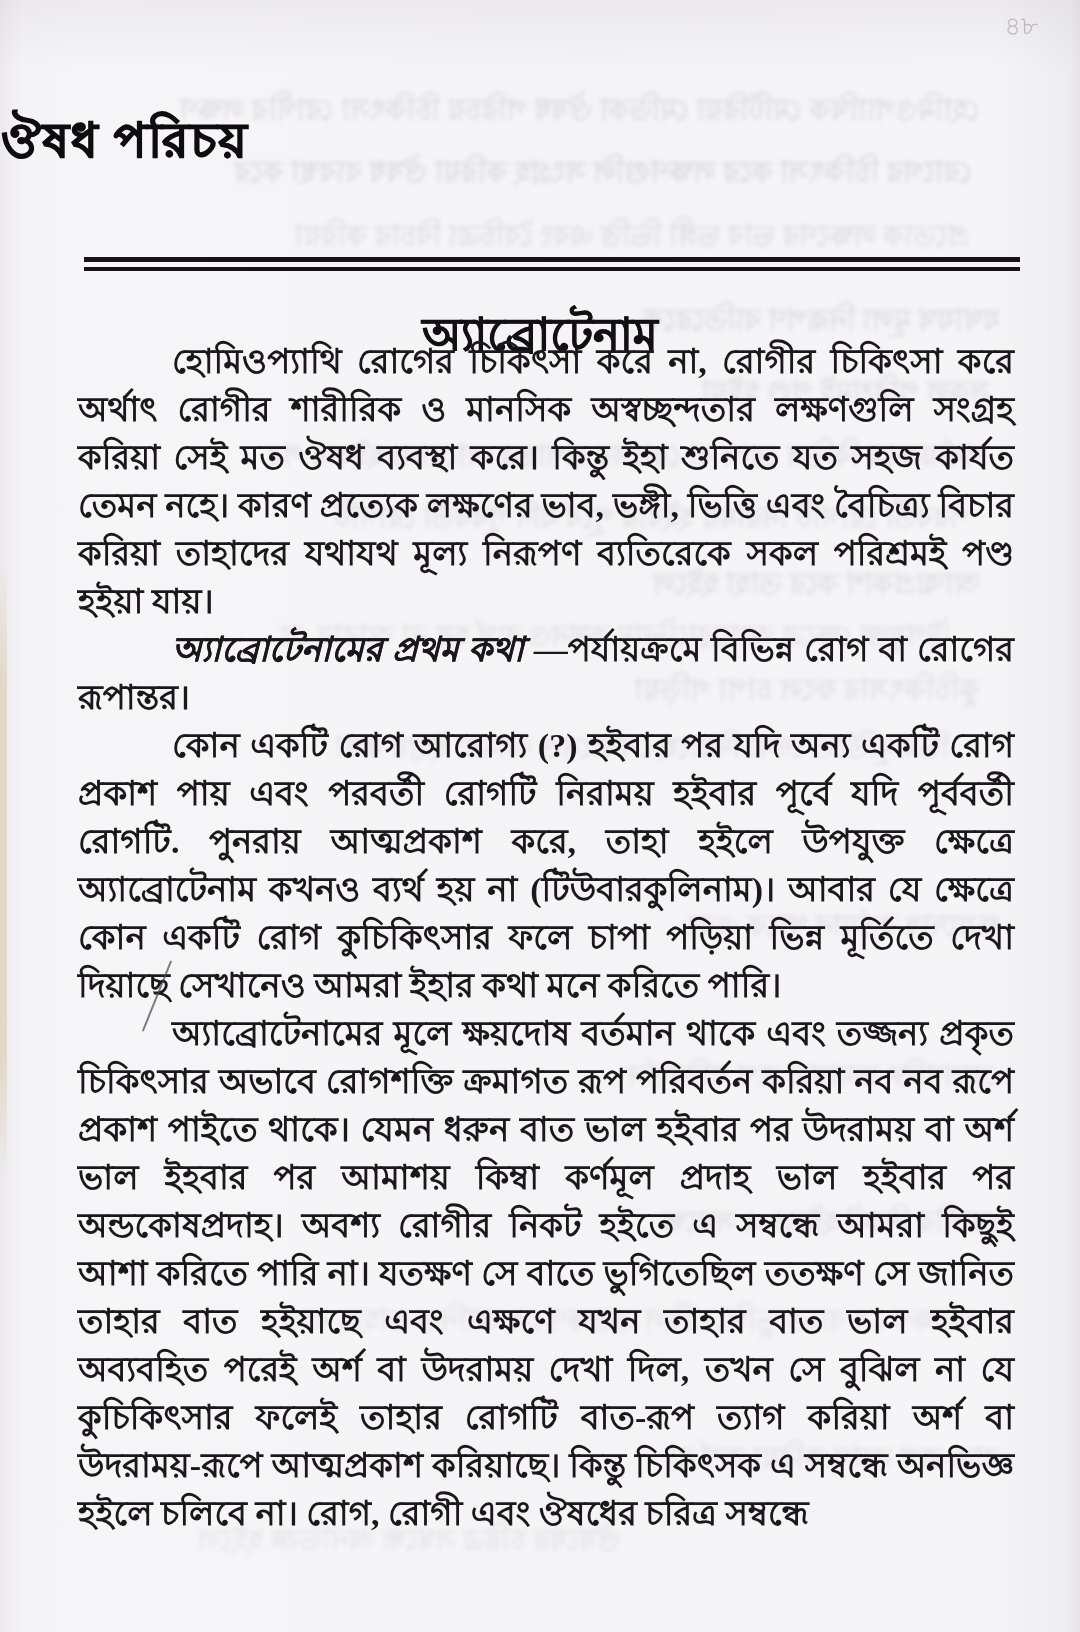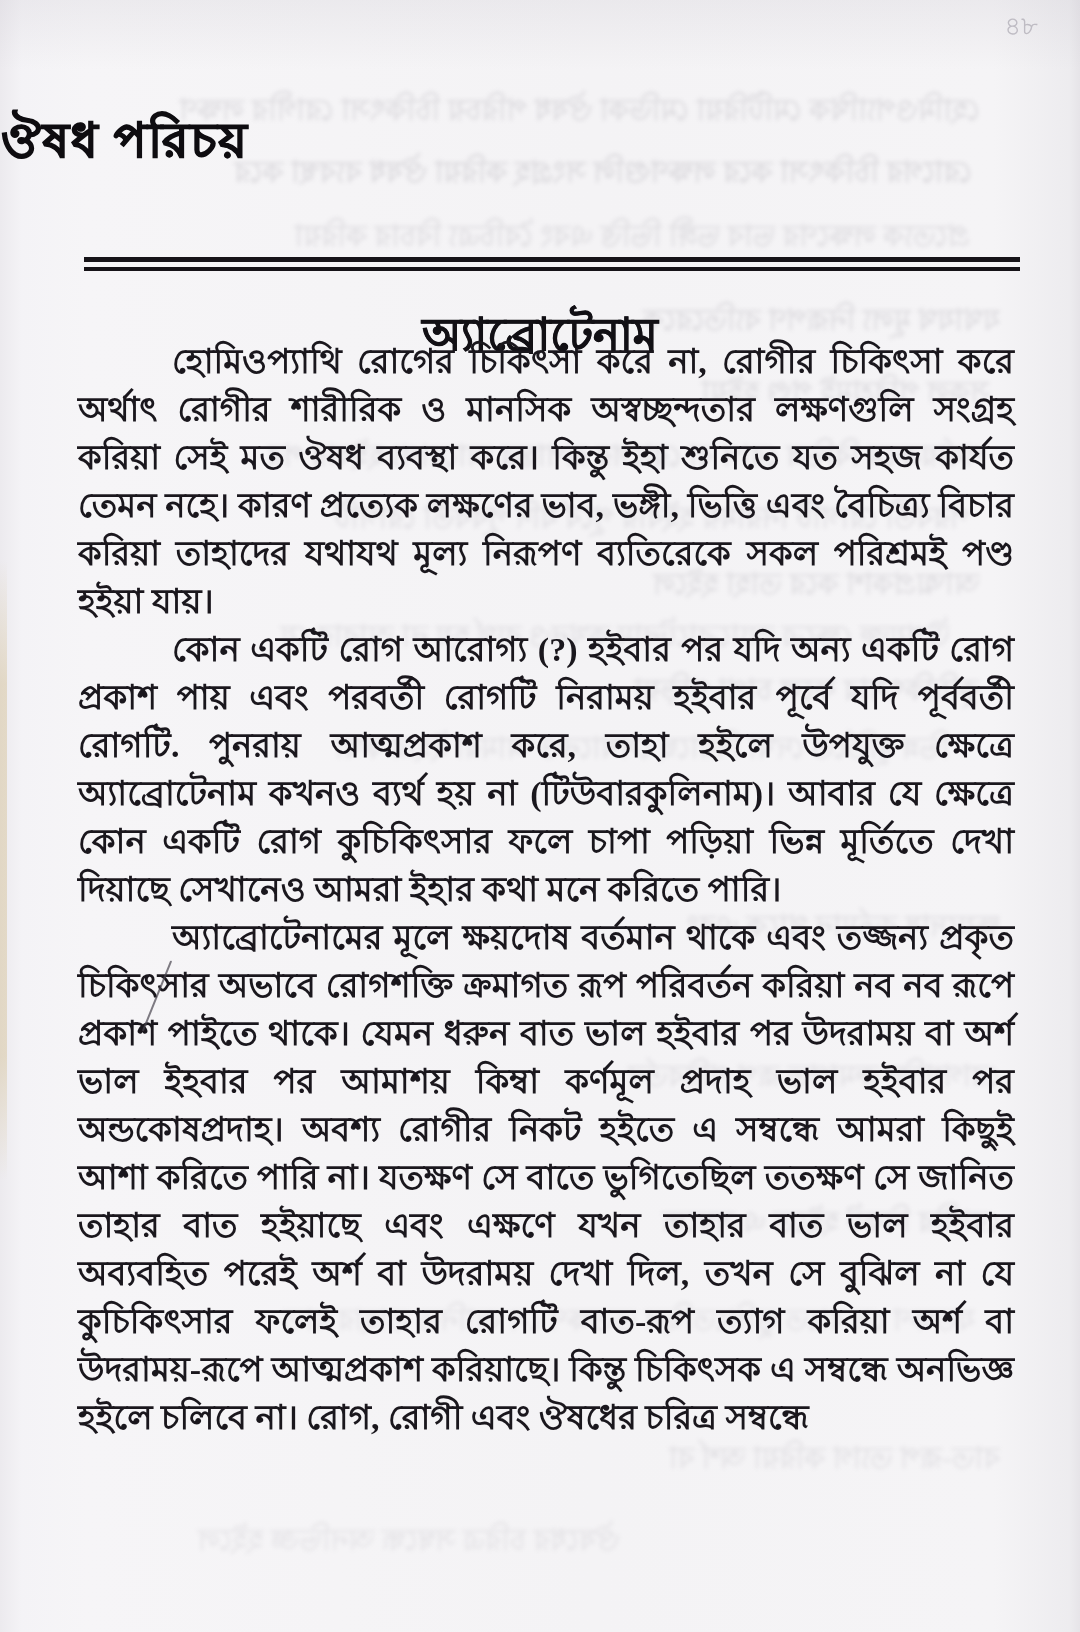--- a/index.html
+++ b/index.html
@@ -99,19 +99,20 @@
 
   <div class="book-title">ঔষধ পরিচয়</div>
 
 
   <div class="double-rule"></div>
 
   <div class="section-heading">অ্যাব্রোটেনাম</div>
 
   <div class="body-text">
     <p><span>হোমিওপ্যাথি রোগের চিকিৎসা করে না, রোগীর চিকিৎসা করে অর্থাৎ রোগীর শারীরিক ও মানসিক অস্বচ্ছন্দতার লক্ষণগুলি সংগ্রহ করিয়া সেই মত ঔষধ ব্যবস্থা করে। কিন্তু ইহা শুনিতে যত সহজ কার্যত তেমন নহে। কারণ প্রত্যেক লক্ষণের ভাব, ভঙ্গী, ভিত্তি এবং বৈচিত্র্য বিচার করিয়া তাহাদের যথাযথ মূল্য নিরূপণ ব্যতিরেকে সকল পরিশ্রমই পণ্ড হইয়া যায়।</span></p>
+    <p><span class="lead-label">অ্যাব্রোটেনামের প্রথম কথা</span><span> —পর্যায়ক্রমে বিভিন্ন রোগ বা রোগের রূপান্তর।</span></p>
     <p><span>কোন একটি রোগ আরোগ্য (?) হইবার পর যদি অন্য একটি রোগ প্রকাশ পায় এবং পরবর্তী রোগটি নিরাময় হইবার পূর্বে যদি পূর্ববর্তী রোগটি. পুনরায় আত্মপ্রকাশ করে, তাহা হইলে উপযুক্ত ক্ষেত্রে অ্যাব্রোটেনাম কখনও ব্যর্থ হয় না (টিউবারকুলিনাম)। আবার যে ক্ষেত্রে কোন একটি রোগ কুচিকিৎসার ফলে চাপা পড়িয়া ভিন্ন মূর্তিতে দেখা দিয়াছে সেখানেও আমরা ইহার কথা মনে করিতে পারি।</span></p>
     <p><span>অ্যাব্রোটেনামের মূলে ক্ষয়দোষ বর্তমান থাকে এবং তজ্জন্য প্রকৃত চিকিৎসার অভাবে রোগশক্তি ক্রমাগত রূপ পরিবর্তন করিয়া নব নব রূপে প্রকাশ পাইতে থাকে। যেমন ধরুন বাত ভাল হইবার পর উদরাময় বা অর্শ ভাল ইহবার পর আমাশয় কিম্বা কর্ণমূল প্রদাহ ভাল হইবার পর অন্ডকোষপ্রদাহ। অবশ্য রোগীর নিকট হইতে এ সম্বন্ধে আমরা কিছুই আশা করিতে পারি না। যতক্ষণ সে বাতে ভুগিতেছিল ততক্ষণ সে জানিত তাহার বাত হইয়াছে এবং এক্ষণে যখন তাহার বাত ভাল হইবার অব্যবহিত পরেই অর্শ বা উদরাময় দেখা দিল, তখন সে বুঝিল না যে কুচিকিৎসার ফলেই তাহার রোগটি বাত-রূপ ত্যাগ করিয়া অর্শ বা উদরাময়-রূপে আত্মপ্রকাশ করিয়াছে। কিন্তু চিকিৎসক এ সম্বন্ধে অনভিজ্ঞ হইলে চলিবে না। রোগ, রোগী এবং ঔষধের চরিত্র সম্বন্ধে</span></p>
   </div>
 
   <div class="crease-mark"></div>
 
 </div>
 
 </body></html>

